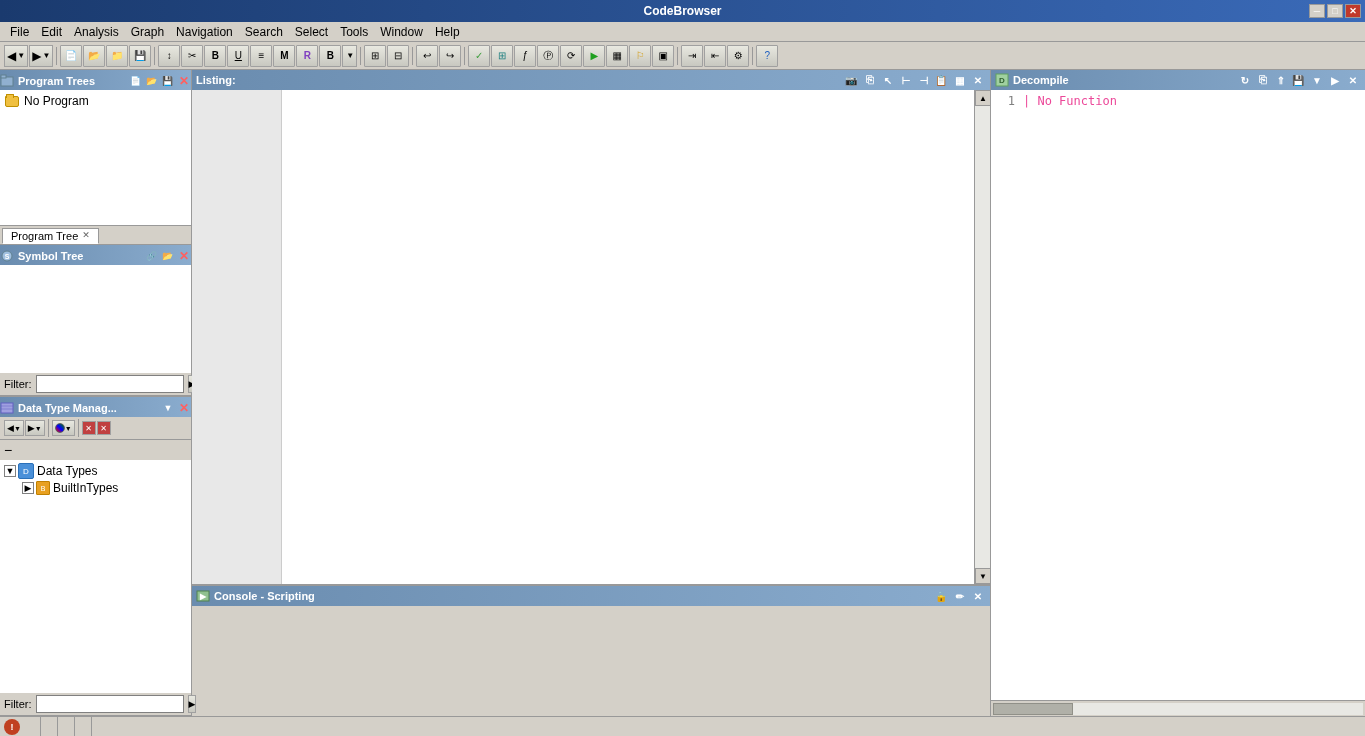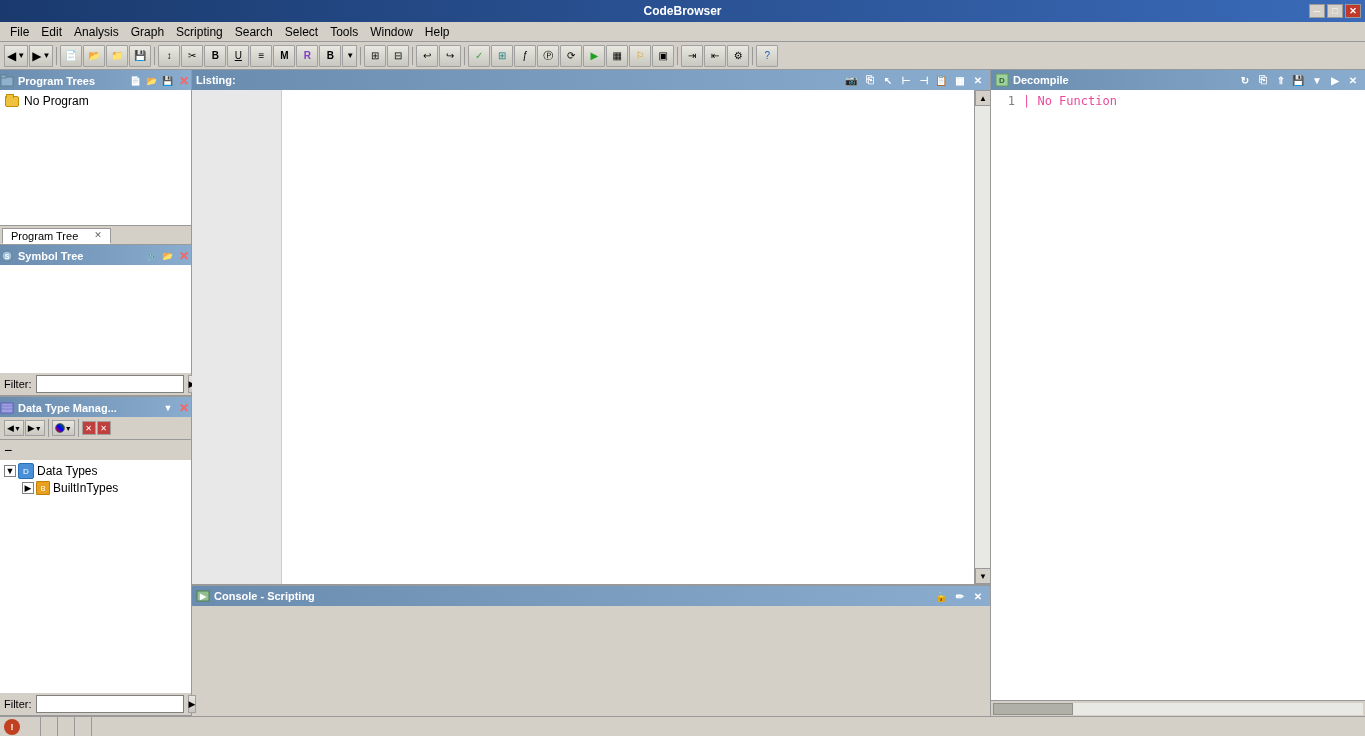--- a/index.html
+++ b/index.html
@@ -217,21 +217,21 @@
     }
     .tab-item {
       background: #d4d0c8;
       border: 1px solid #999;
       border-bottom: none;
       padding: 1px 8px;
       font-size: 11px;
       cursor: pointer;
       display: flex;
       align-items: flex-start;
-      gap: 16px;
+      gap: 4px;
     }
     .tab-item.active {
       background: white;
       border-bottom: 1px solid white;
     }
     .tab-close {
       font-size: 9px;
       color: #666;
     }
 
@@ -577,21 +577,21 @@
     <div class="title-btn">□</div>
     <div class="title-btn close">✕</div>
   </div>
 </div>
 
 <div id="menu-bar">
   <span class="menu-item">File</span>
   <span class="menu-item">Edit</span>
   <span class="menu-item">Analysis</span>
   <span class="menu-item">Graph</span>
-  <span class="menu-item">Scripting</span>
+  <span class="menu-item">Navigation</span>
   <span class="menu-item">Search</span>
   <span class="menu-item">Select</span>
   <span class="menu-item">Tools</span>
   <span class="menu-item">Window</span>
   <span class="menu-item">Help</span>
 </div>
 
 <div id="toolbar">
 
   <div class="tb-dropdown">

